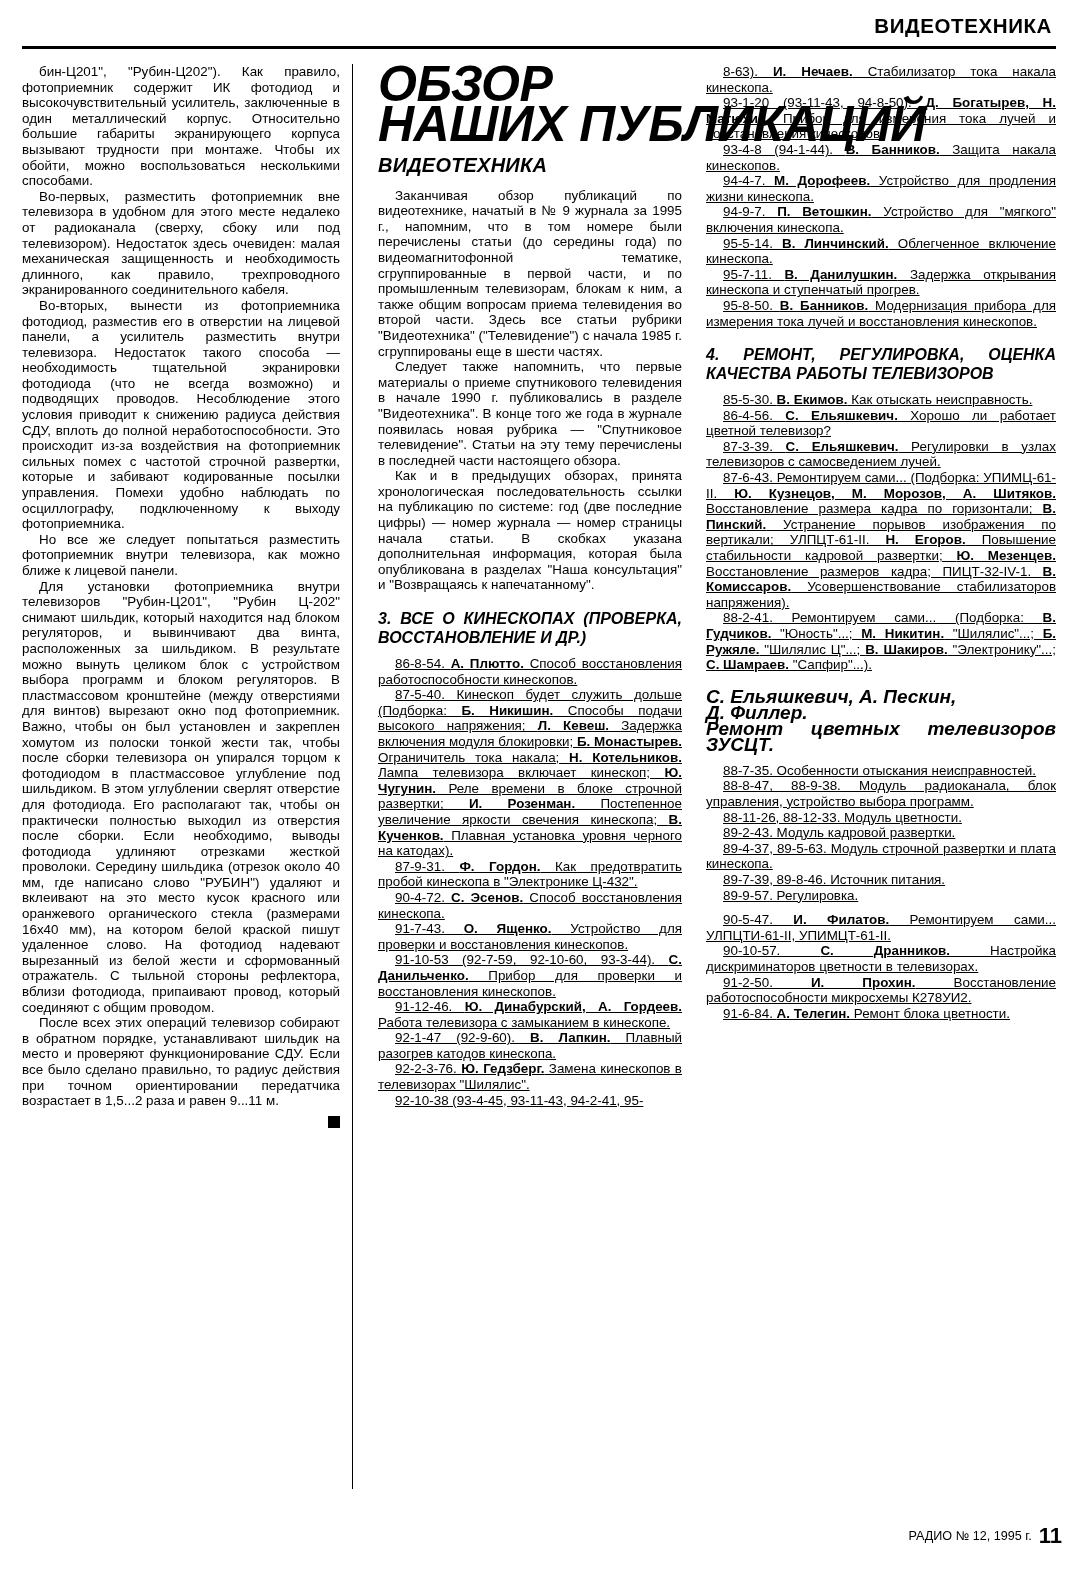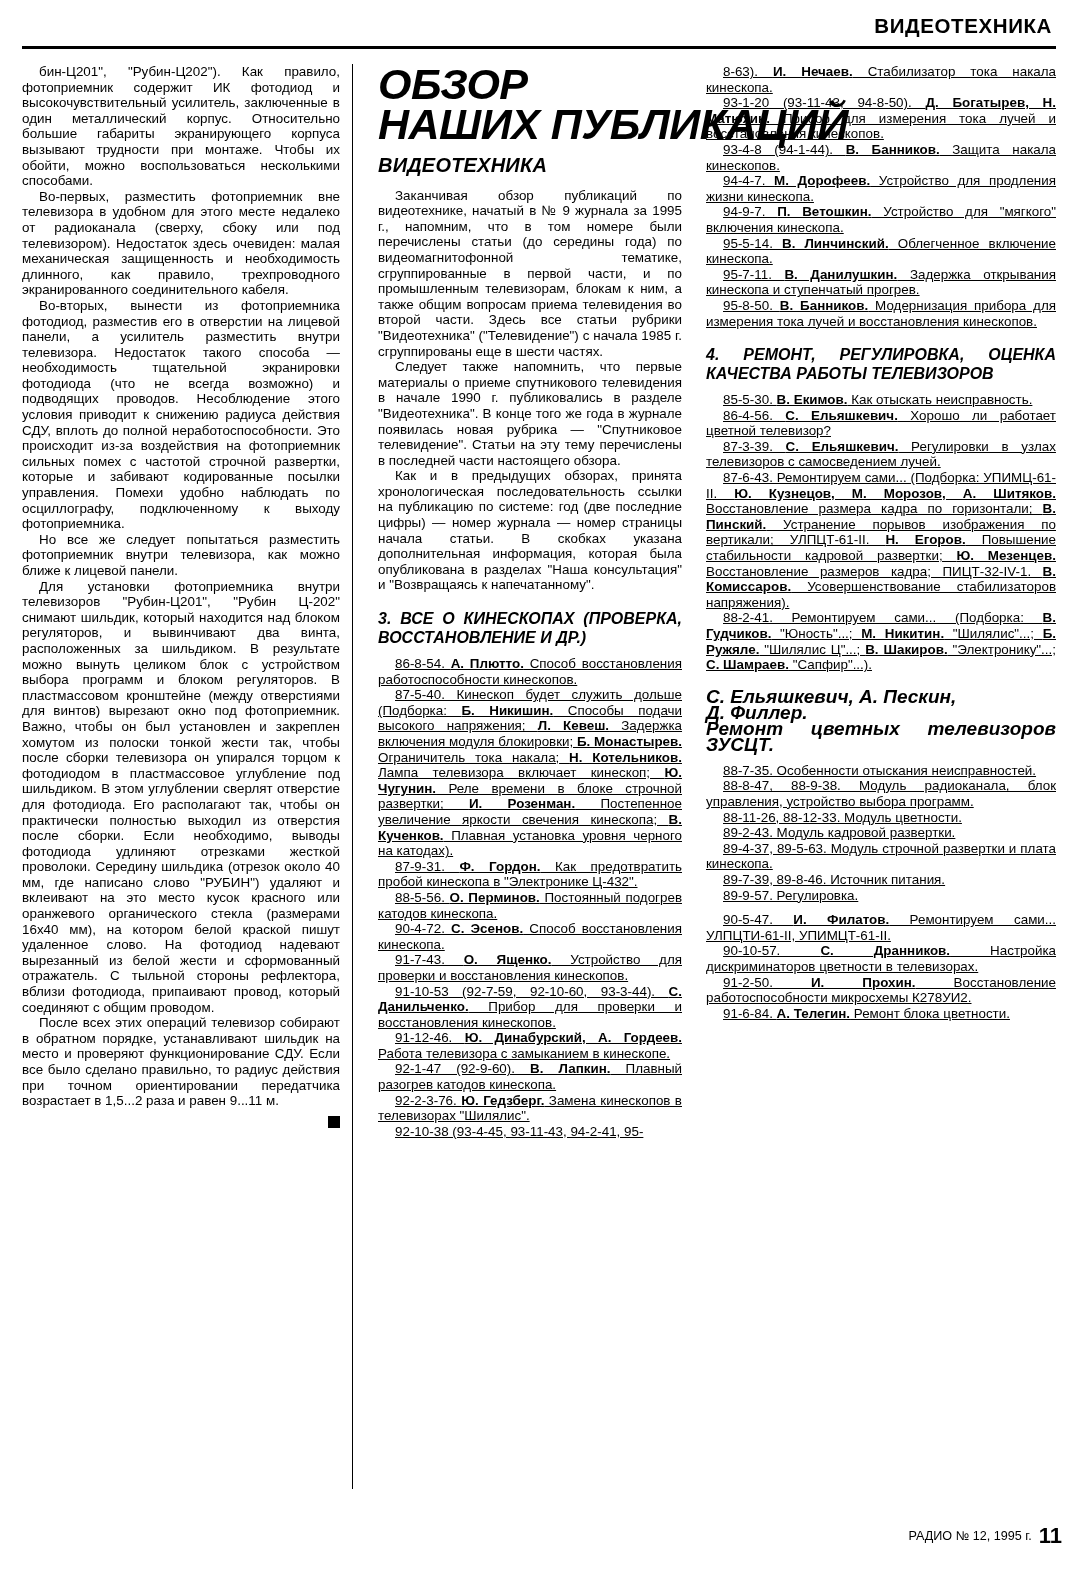--- a/index.html
+++ b/index.html
@@ -84,21 +84,21 @@
     position: absolute;
     top: 64px;
     width: 1px;
     height: 1425px;
     background: #000;
   }
   #vrule1 { left: 352px; }
 
   
   .big-title {
-    font-size: 43px;
+    font-size: 50px;
     font-weight: bold;
     font-style: italic;
     line-height: 40px;
     letter-spacing: -0.5px;
     margin: 0 0 14px 0;
     white-space: nowrap;
   }
   .big-title .l2 { display: block; }
   .sub-title {
     font-size: 20px;
@@ -195,21 +195,20 @@
 
     <p>Заканчивая обзор публикаций по видеотехнике, начатый в № 9 журнала за 1995 г., напомним, что в том номере были перечислены статьи (до середины года) по видеомагнитофонной тематике, сгруппированные в первой части, и по промышленным телевизорам, блокам к ним, а также общим вопросам приема телевидения во второй части. Здесь все статьи рубрики "Видеотехника" ("Телевидение") с начала 1985 г. сгруппированы еще в шести частях.</p>
     <p>Следует также напомнить, что первые материалы о приеме спутникового телевидения в начале 1990 г. публиковались в разделе "Видеотехника". В конце того же года в журнале появилась новая рубрика — "Спутниковое телевидение". Статьи на эту тему перечислены в последней части настоящего обзора.</p>
     <p>Как и в предыдущих обзорах, принята хронологическая последовательность ссылки на публикацию по системе: год (две последние цифры) — номер журнала — номер страницы начала статьи. В скобках указана дополнительная информация, которая была опубликована в разделах "Наша консультация" и "Возвращаясь к напечатанному".</p>
 
     <div class="sec-head">3. ВСЕ О КИНЕСКОПАХ (ПРОВЕРКА, ВОССТАНОВЛЕНИЕ И ДР.)</div>
 
     <p class="entry">86-8-54. <b>А. Плютто.</b> Способ восстановления работоспособности кинескопов.</p>
     <p class="entry">87-5-40. Кинескоп будет служить дольше (Подборка: <b>Б. Никишин.</b> Способы подачи высокого напряжения; <b>Л. Кевеш.</b> Задержка включения модуля блокировки; <b>Б. Монастырев.</b> Ограничитель тока накала; <b>Н. Котельников.</b> Лампа телевизора включает кинескоп; <b>Ю. Чугунин.</b> Реле времени в блоке строчной развертки; <b>И. Розенман.</b> Постепенное увеличение яркости свечения кинескопа; <b>В. Кученков.</b> Плавная установка уровня черного на катодах).</p>
     <p class="entry">87-9-31. <b>Ф. Гордон.</b> Как предотвратить пробой кинескопа в "Электронике Ц-432".</p>
-    <p class="entry">88-5-56. <b>О. Перминов.</b> Постоянный подогрев катодов кинескопа.</p>
     <p class="entry">90-4-72. <b>С. Эсенов.</b> Способ восстановления кинескопа.</p>
     <p class="entry">91-7-43. <b>О. Ященко.</b> Устройство для проверки и восстановления кинескопов.</p>
     <p class="entry">91-10-53 (92-7-59, 92-10-60, 93-3-44). <b>С. Данильченко.</b> Прибор для проверки и восстановления кинескопов.</p>
     <p class="entry">91-12-46. <b>Ю. Динабурский, А. Гордеев.</b> Работа телевизора с замыканием в кинескопе.</p>
     <p class="entry">92-1-47 (92-9-60). <b>В. Лапкин.</b> Плавный разогрев катодов кинескопа.</p>
     <p class="entry">92-2-3-76. <b>Ю. Гедзберг.</b> Замена кинескопов в телевизорах "Шилялис".</p>
     <p class="entry">92-10-38 (93-4-45, 93-11-43, 94-2-41, 95-</p>
   </div>
 
   <div class="col" id="col3">

